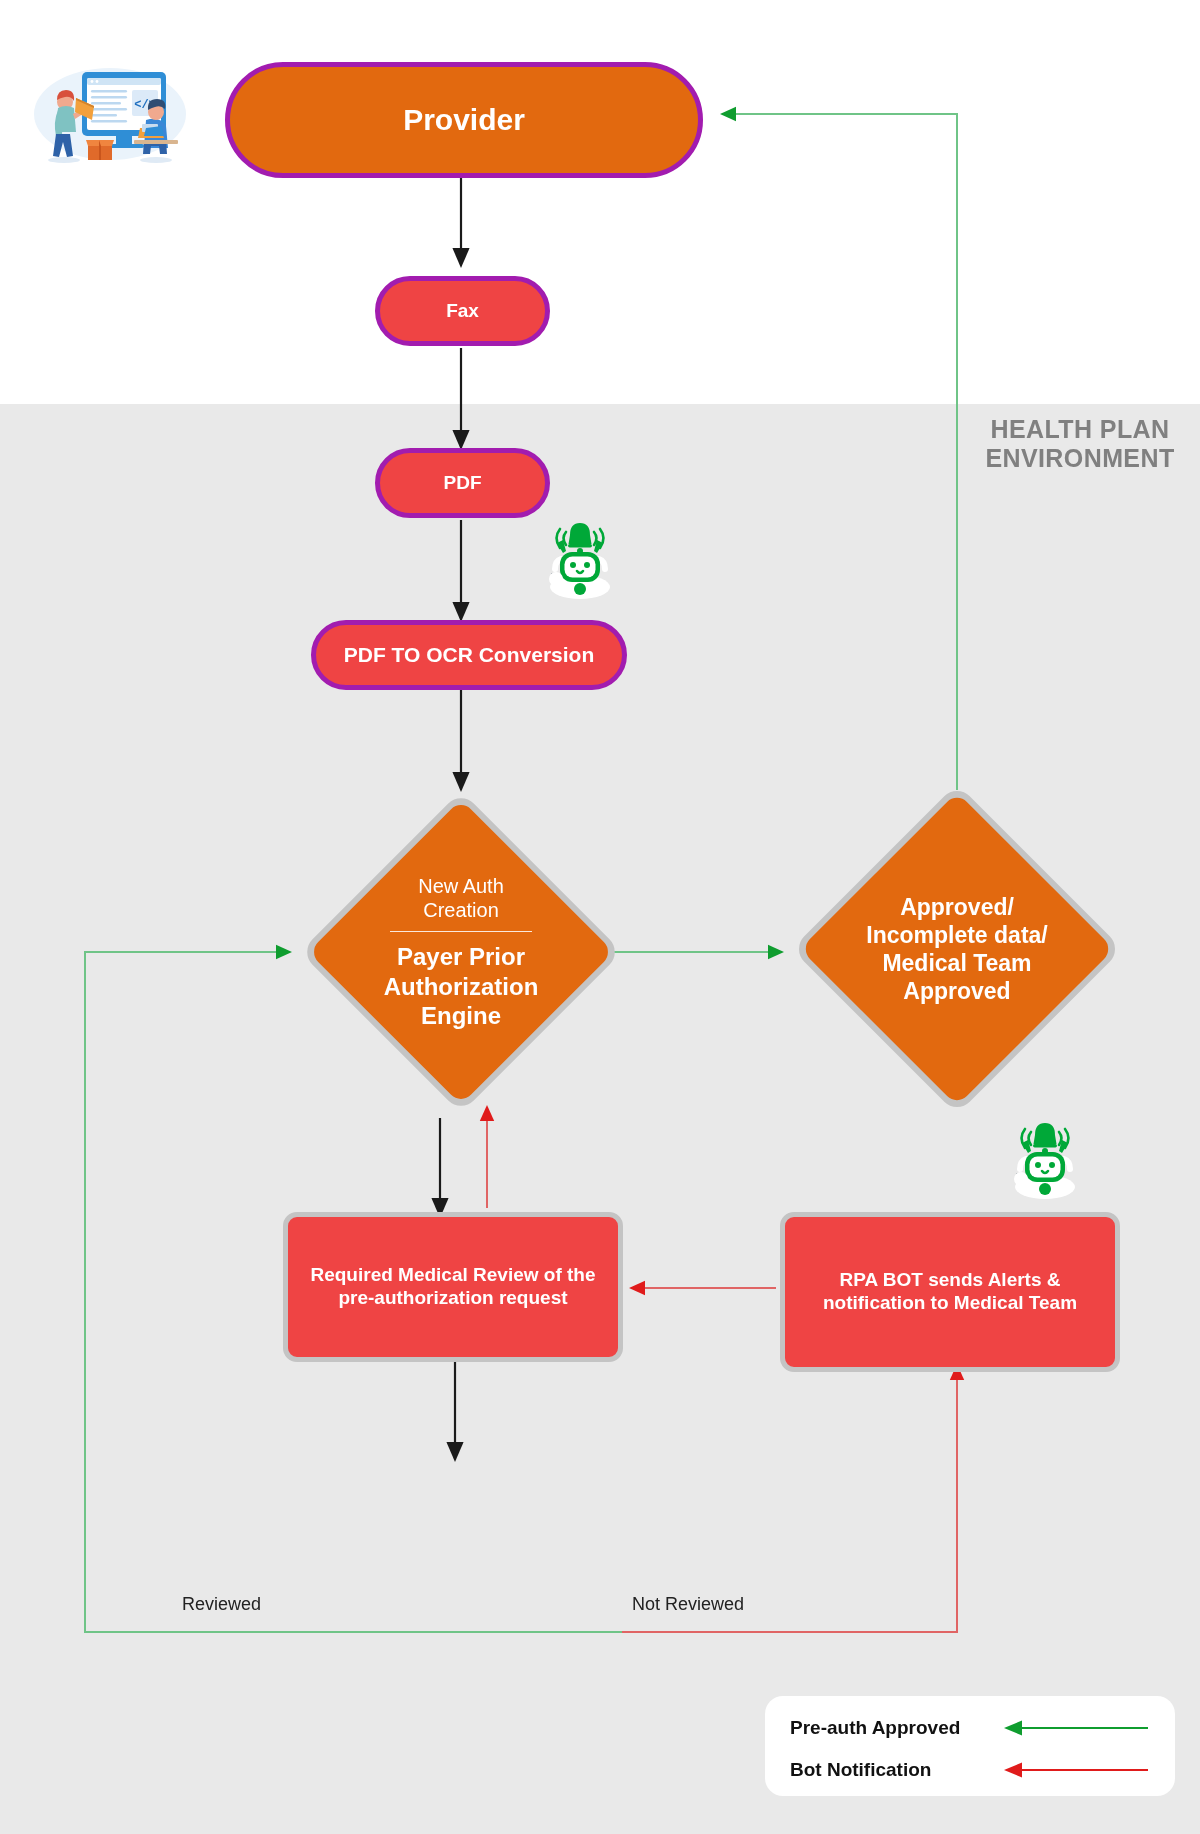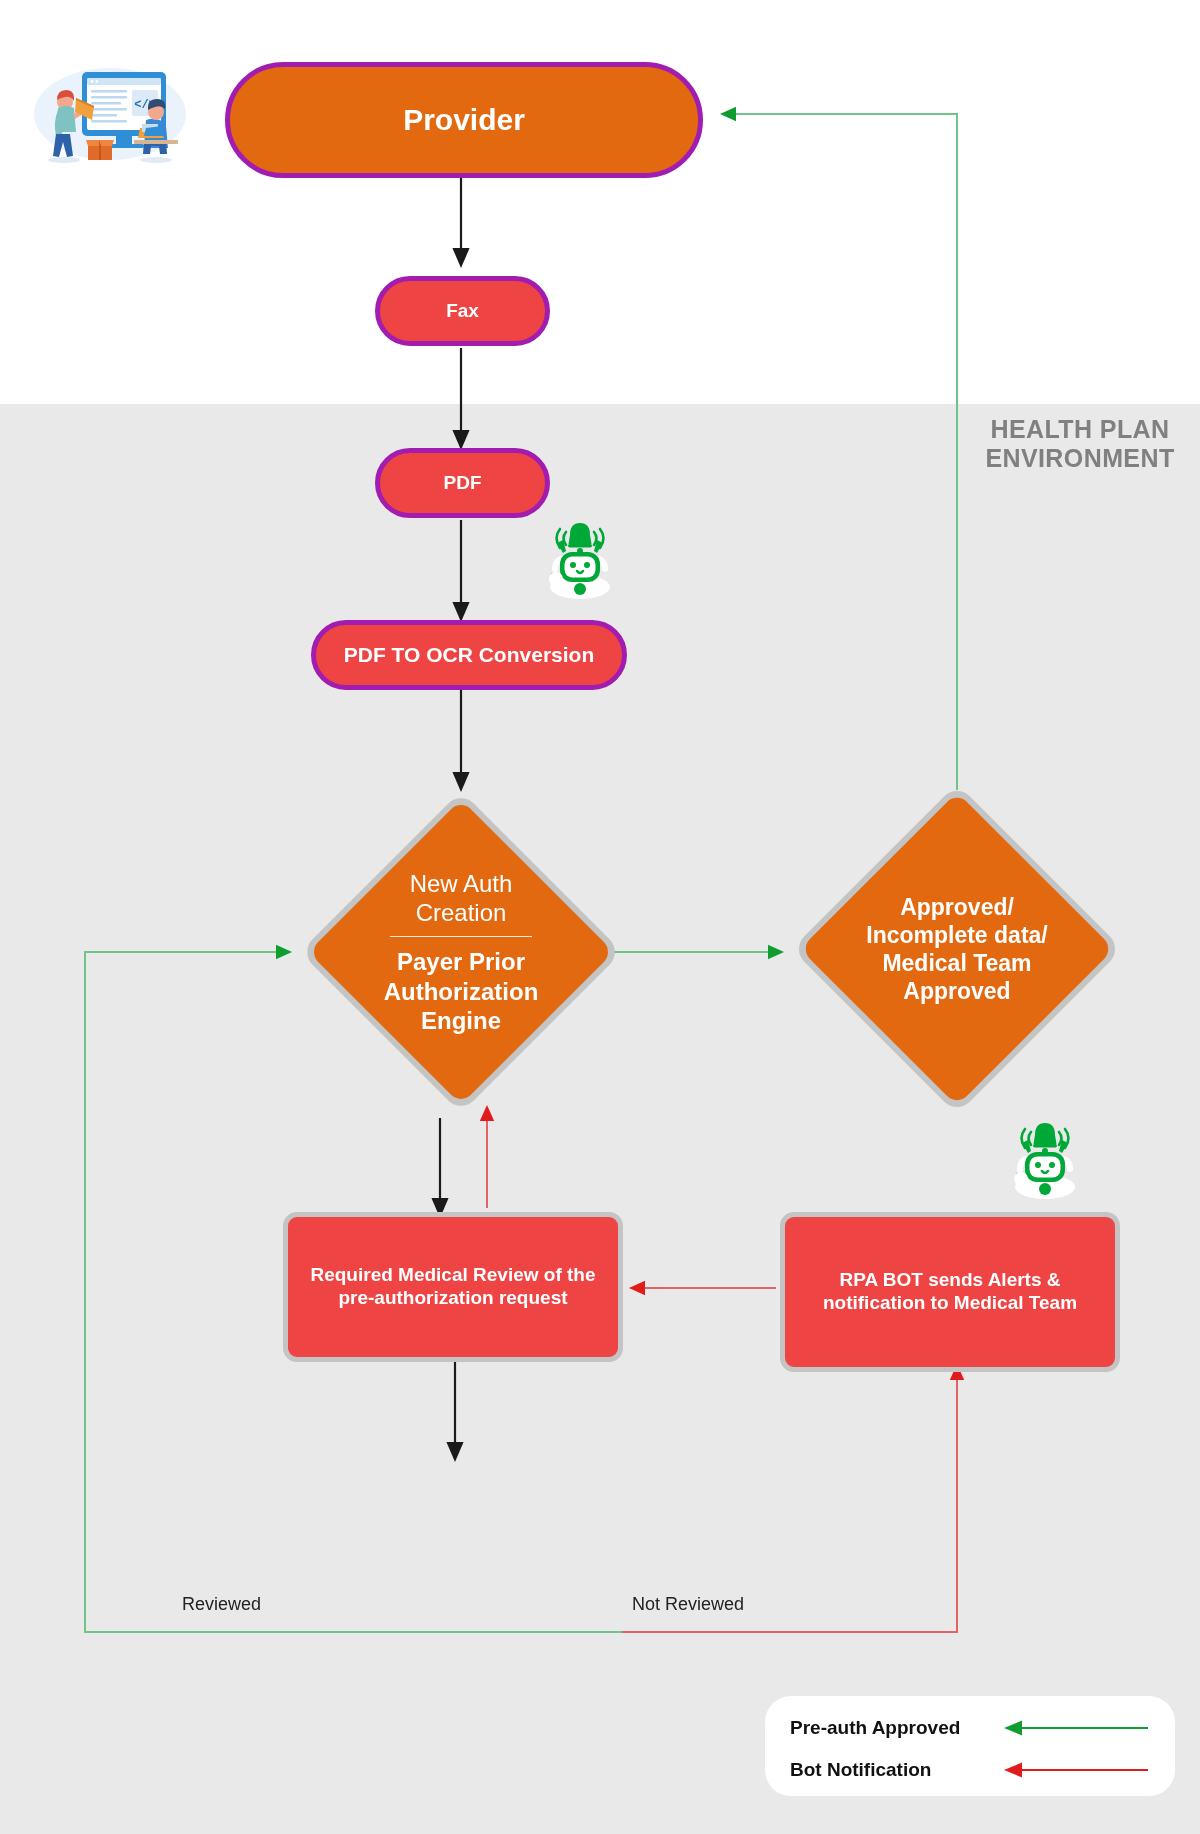--- a/index.html
+++ b/index.html
@@ -93,21 +93,21 @@
     pointer-events: none;
   }
 
   
   .t-provider { font-size: 30px; font-weight: bold; }
   .t-fax      { font-size: 19px; font-weight: bold; }
   .t-pdf      { font-size: 19px; font-weight: bold; }
   .t-ocr      { font-size: 21px; font-weight: bold; }
   .t-box      { font-size: 19px; font-weight: bold; }
   .t-review   { font-size: 44px; font-weight: normal; letter-spacing: 0.5px;}
-  .t-sub      { font-size: 24px; font-weight: normal; }
+  .t-sub      { font-size: 20px; font-weight: normal; }
   .t-main     { font-size: 24px; font-weight: bold; }
   .t-approved { font-size: 23px; font-weight: bold; }
 
   .divider-line {
     width: 142px;
     height: 1px;
     background: rgba(255,255,255,0.85);
     margin: 9px 0 10px 0;
   }
 
@@ -130,21 +130,21 @@
   }
 
   
   #legend {
     position: absolute;
     left: 765px;
     top: 1696px;
     width: 410px;
     height: 100px;
     background: #ffffff;
-    border-radius: 26px;
+    border-radius: 18px;
   }
   .legend-row {
     position: absolute;
     left: 0;
     width: 410px;
     height: 40px;
     display: flex;
     align-items: center;
   }
   .legend-label {

